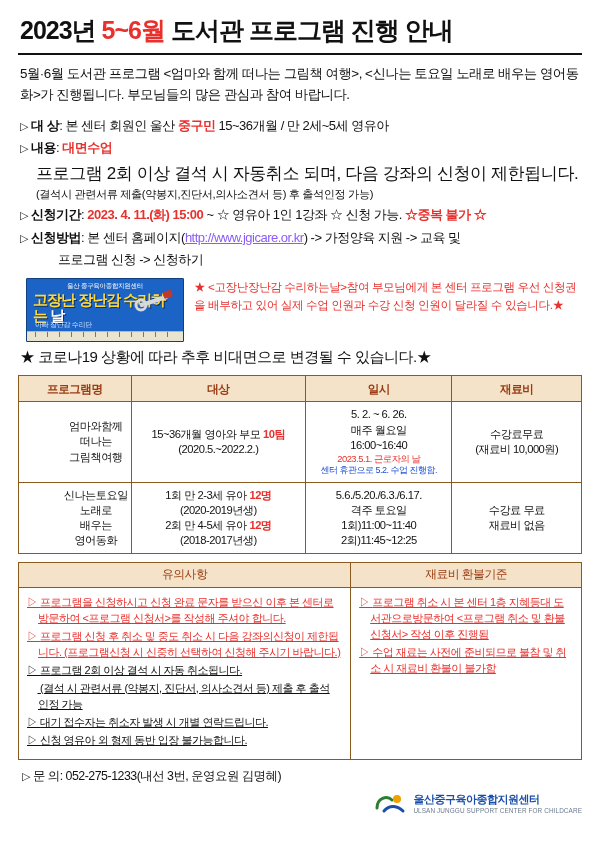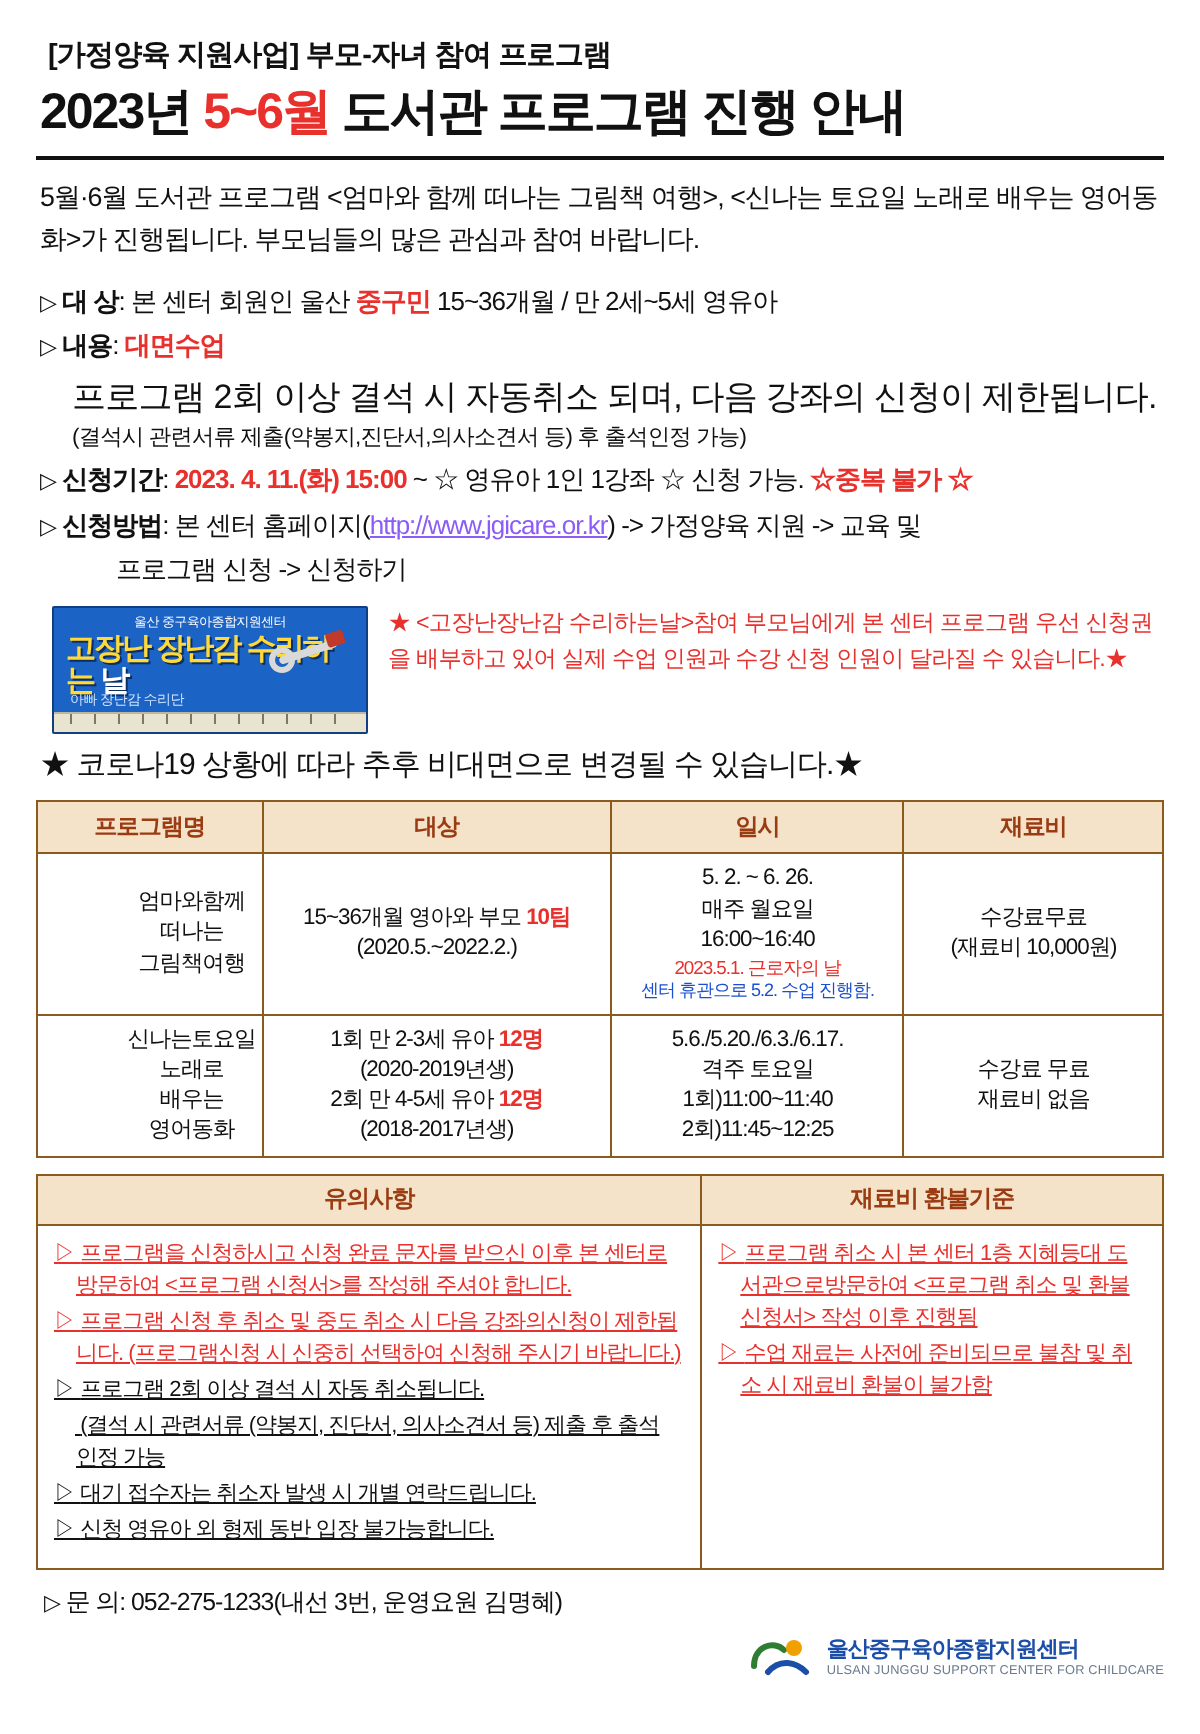--- a/index.html
+++ b/index.html
@@ -75,21 +75,21 @@
   }
   .tbl th { background:#f4e3c8; color:#9a3b12; font-weight:bold; font-size:11.6px; }
   .tbl td.name { font-weight:normal;padding-left:44px; }
   .tiny { font-size:9px; color:#1a4fd1; line-height:1.3; }
   .tiny2 { font-size:9.4px; color:#e8302c; line-height:1.3; }
 
   
   .tbl2 { border:1.4px solid #6b3f10; }
   .tbl2 th {
     border:1px solid #8a5a1f; background:#f4e3c8; color:#9a3b12;
-    font-weight:bold; font-size:11.8px; letter-spacing:-0.5px; padding:4px 0; text-align:center;
+    font-weight:normal; font-size:11.8px; letter-spacing:-0.5px; padding:4px 0; text-align:center;
   }
   .tbl2 td { border:1px solid #8a5a1f; vertical-align:top; padding:7px 8px 8px 8px; }
   .nlist { margin:0; padding:0; list-style:none; }
   .nlist li {
     font-size:11px; letter-spacing:-0.5px; line-height:1.45; margin-bottom:2px;
     color:#e8302c; text-indent:-11px; padding-left:11px;text-decoration:underline;
   }
   .nlist li.k { color:#111; }
   .tbl2 .rightcol li { color:#e8302c; }
 
@@ -98,21 +98,20 @@
   .logoRow { display:flex; align-items:center; justify-content:flex-end; gap:7px; margin-top:7px; }
   .logoMark { width:32px; height:22px; position:relative; }
   .logoTxt .l1 { font-size:11px; font-weight:bold; color:#1b4ea8; letter-spacing:-0.5px; }
   .logoTxt .l2 { font-size:6.4px; color:#6b7a8f; letter-spacing:0.1px; }
 </style>
 </head>
 <body>
 
 <div class="page">
 
-  <div class="kicker">[가정양육 지원사업] 부모-자녀 참여 프로그램</div>
 
   <div class="title">
     <span>2023년 </span><span class="red">5~6월</span><span> 도서관 프로그램 진행 안내</span>
   </div>
 
   <div class="rule"></div>
 
   <div class="intro">5월·6월 도서관 프로그램 &lt;엄마와 함께 떠나는 그림책 여행&gt;, &lt;신나는 토요일 노래로 배우는 영어동화&gt;가  진행됩니다. 부모님들의 많은 관심과 참여 바랍니다.</div>
 
   <div class="line">

